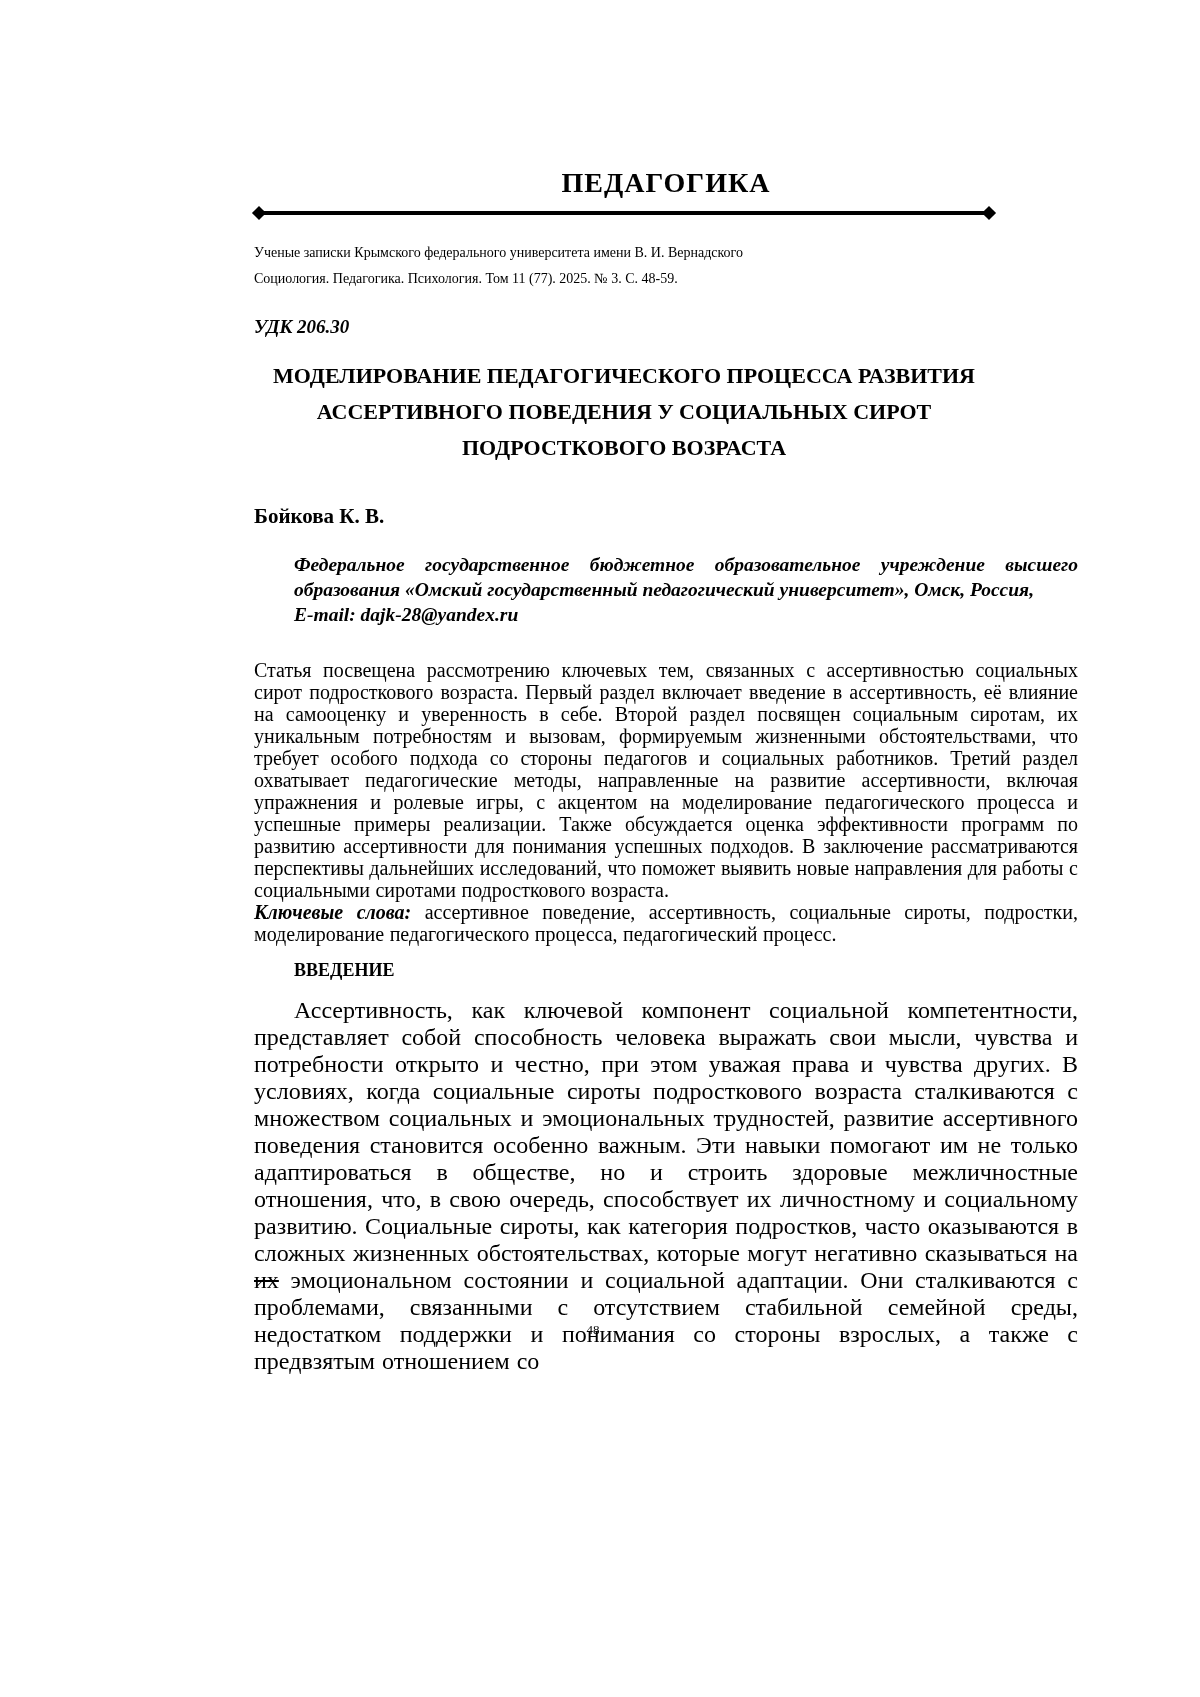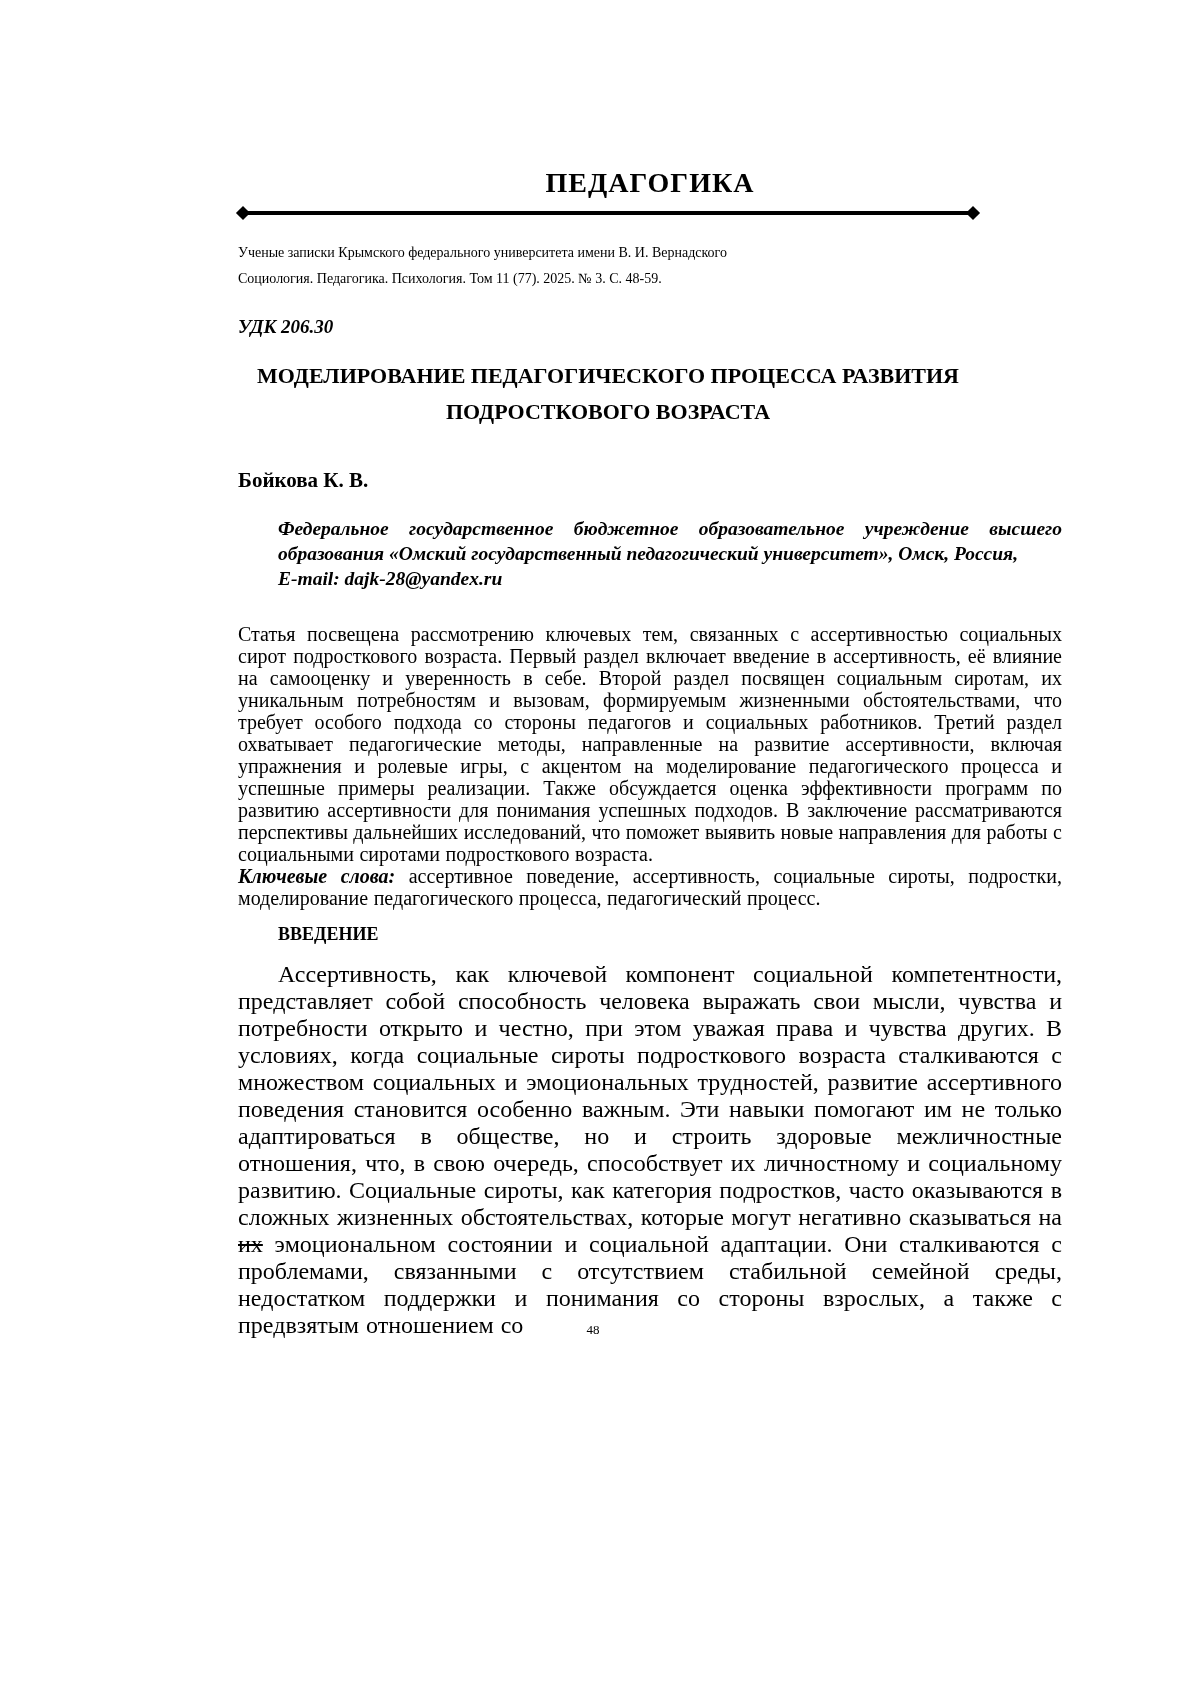--- a/index.html
+++ b/index.html
@@ -7,21 +7,21 @@
     position: relative;
     width: 1200px;
     height: 1697px;
     background: #ffffff;
     color: #000000;
     font-family: "Liberation Serif", "DejaVu Serif", serif;
     overflow: hidden;
   }
   .content {
     position: absolute;
-    left: 238px;
+    left: 254px;
     top: 0;
     width: 824px;
     padding-top: 169px;
   }
   
   .narrow { margin-right: 84px; }
 
   .mag-title {
     text-align: center;
     font-size: 28px;
@@ -139,20 +139,21 @@
 
     <div class="journal-info">
       <div>Ученые записки Крымского федерального университета имени В. И. Вернадского</div>
       <div>Социология. Педагогика. Психология. Том 11 (77). 2025. № 3. С. 48-59.</div>
     </div>
 
     <div class="udc">УДК 206.30</div>
 
     <h1 class="article-title">
       <span class="title-line">МОДЕЛИРОВАНИЕ ПЕДАГОГИЧЕСКОГО ПРОЦЕССА РАЗВИТИЯ</span>
+      <span class="title-line">АССЕРТИВНОГО ПОВЕДЕНИЯ У СОЦИАЛЬНЫХ СИРОТ</span>
       <span class="title-line">ПОДРОСТКОВОГО ВОЗРАСТА</span>
     </h1>
 
     <div class="author">Бойкова К. В.</div>
 
     <div class="affiliation">
       <div class="affil-text">Федеральное государственное бюджетное образовательное учреждение высшего образования «Омский государственный педагогический университет», Омск, Россия,</div>
       <div class="affil-email">E-mail: dajk-28@yandex.ru</div>
     </div>
 

